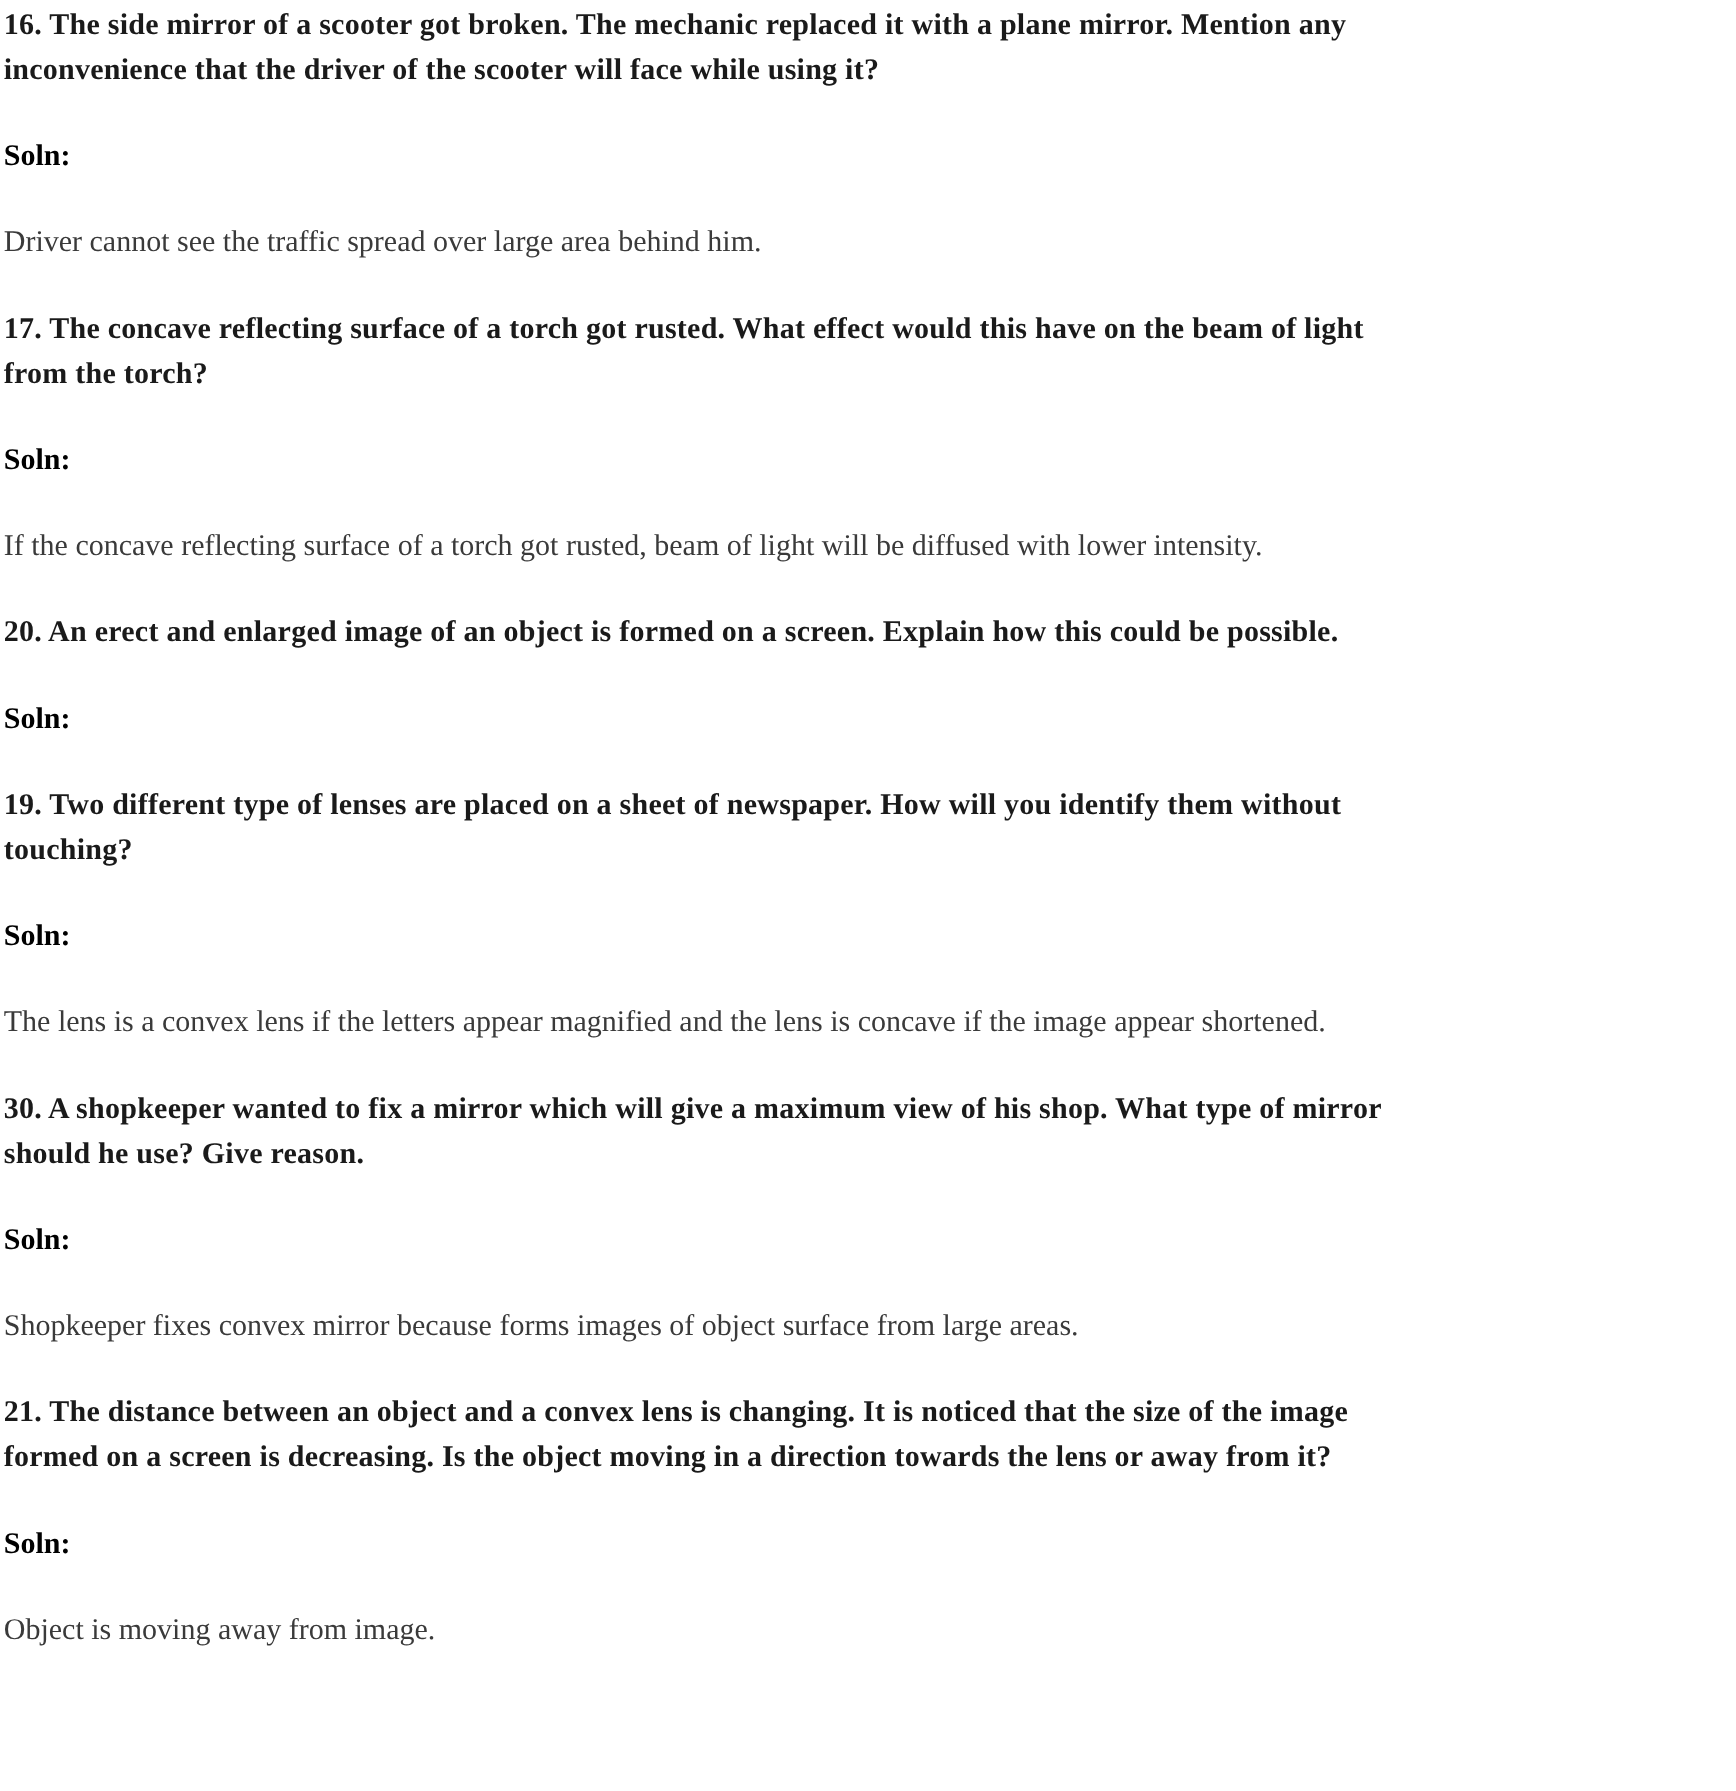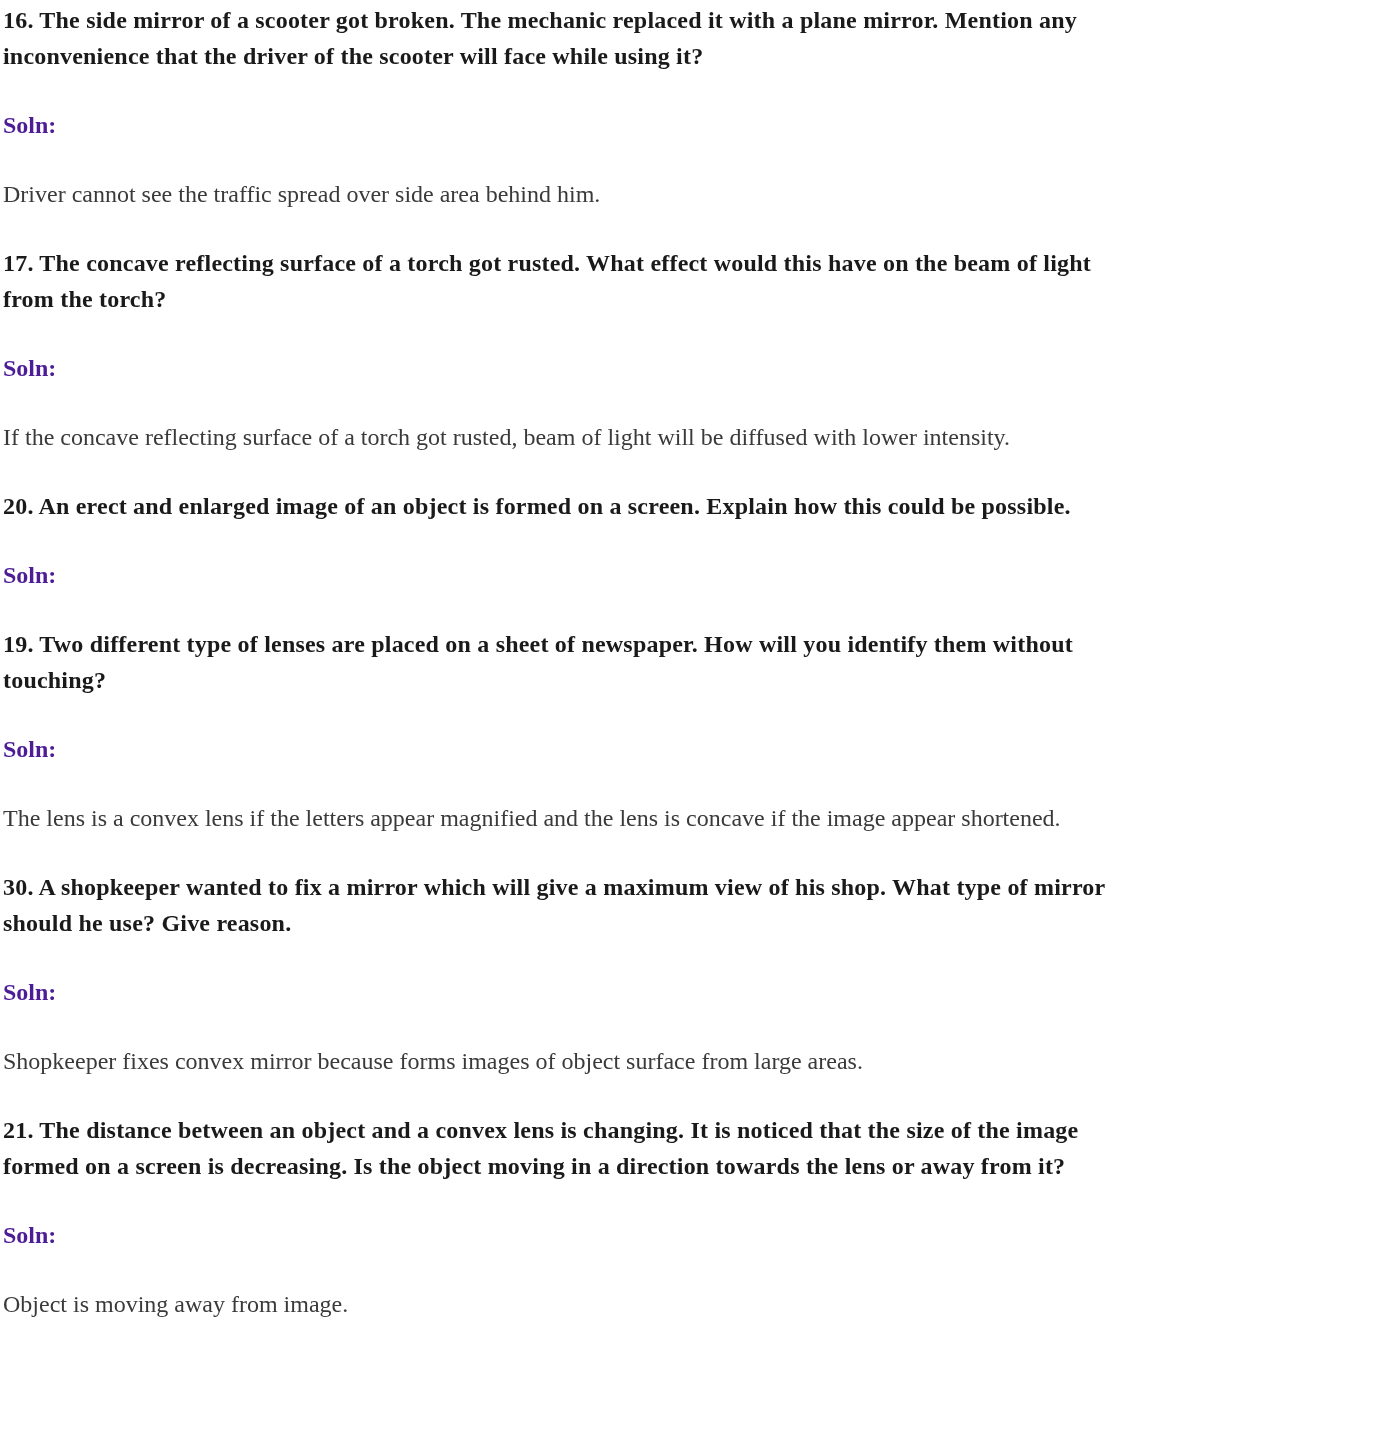--- a/index.html
+++ b/index.html
@@ -24,40 +24,40 @@
     font-size: 24px;
     line-height: 36px;
   }
   p.q {
     font-weight: bold;
     color: #1a1a1a;
     letter-spacing: 0.2px;
   }
   p.soln {
     font-weight: bold;
-    color: #4c1d95;
+    color: #000000;
   }
   p.a {
     font-weight: normal;
     color: #3a3a3a;
   }
   main.doc > section:first-child > p:first-child {
     margin-top: 0;
   }
 </style>
 </head>
 <body>
 
 <main class="doc">
 
   <section class="qa">
     <p class="q">16. The side mirror of a scooter got broken. The mechanic replaced it with a plane mirror. Mention any
 inconvenience that the driver of the scooter will face while using it?</p>
     <p class="soln">Soln:</p>
-    <p class="a">Driver cannot see the traffic spread over side area behind him.</p>
+    <p class="a">Driver cannot see the traffic spread over large area behind him.</p>
   </section>
 
   <section class="qa">
     <p class="q">17. The concave reflecting surface of a torch got rusted. What effect would this have on the beam of light
 from the torch?</p>
     <p class="soln">Soln:</p>
     <p class="a">If the concave reflecting surface of a torch got rusted, beam of light will be diffused with lower intensity.</p>
   </section>
 
   <section class="qa">

